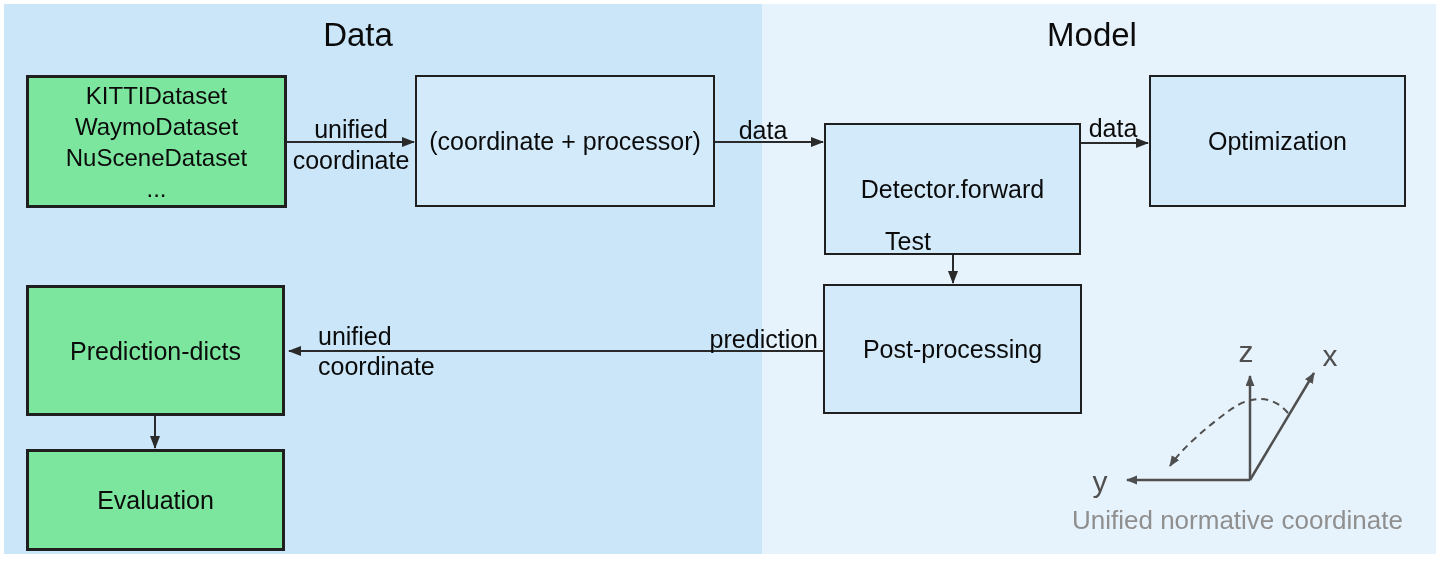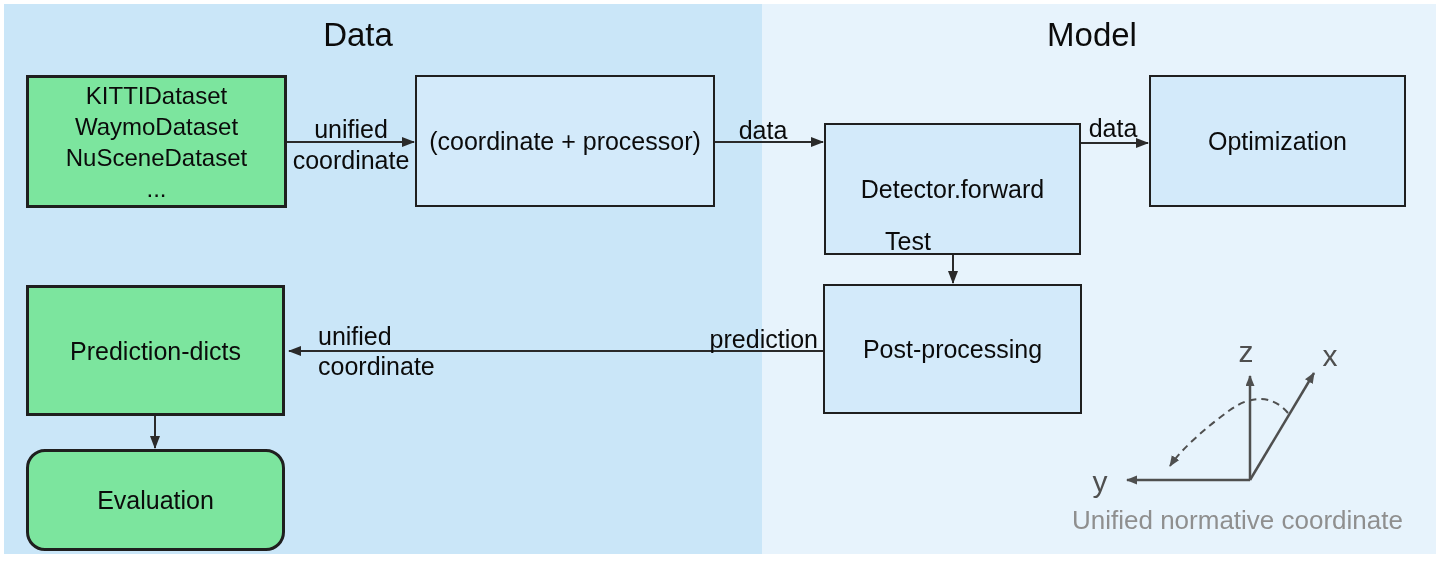--- a/index.html
+++ b/index.html
@@ -76,21 +76,21 @@
   </div>
 
   <div class="node blue" style="left:823px;top:284px;width:259px;height:130px;">
     <div class="nline">Post-processing</div>
   </div>
 
   <div class="node green" style="left:26px;top:285px;width:259px;height:131px;">
     <div class="nline">Prediction-dicts</div>
   </div>
 
-  <div class="node green" style="left:26px;top:449px;width:259px;height:102px;border-radius:19px;">
+  <div class="node green" style="left:26px;top:449px;width:259px;height:102px;">
     <div class="nline">Evaluation</div>
   </div>
 
   <div class="label c" style="left:291px;top:115px;width:120px;">unified</div>
   <div class="label c" style="left:289px;top:146px;width:124px;">coordinate</div>
   <div class="label c" style="left:713px;top:116px;width:100px;">data</div>
   <div class="label c" style="left:1083px;top:114px;width:60px;">data</div>
   <div class="label c" style="left:878px;top:227px;width:60px;">Test</div>
   <div class="label r" style="left:702px;top:325px;width:116px;">prediction</div>
   <div class="label" style="left:318px;top:322px;">unified</div>

